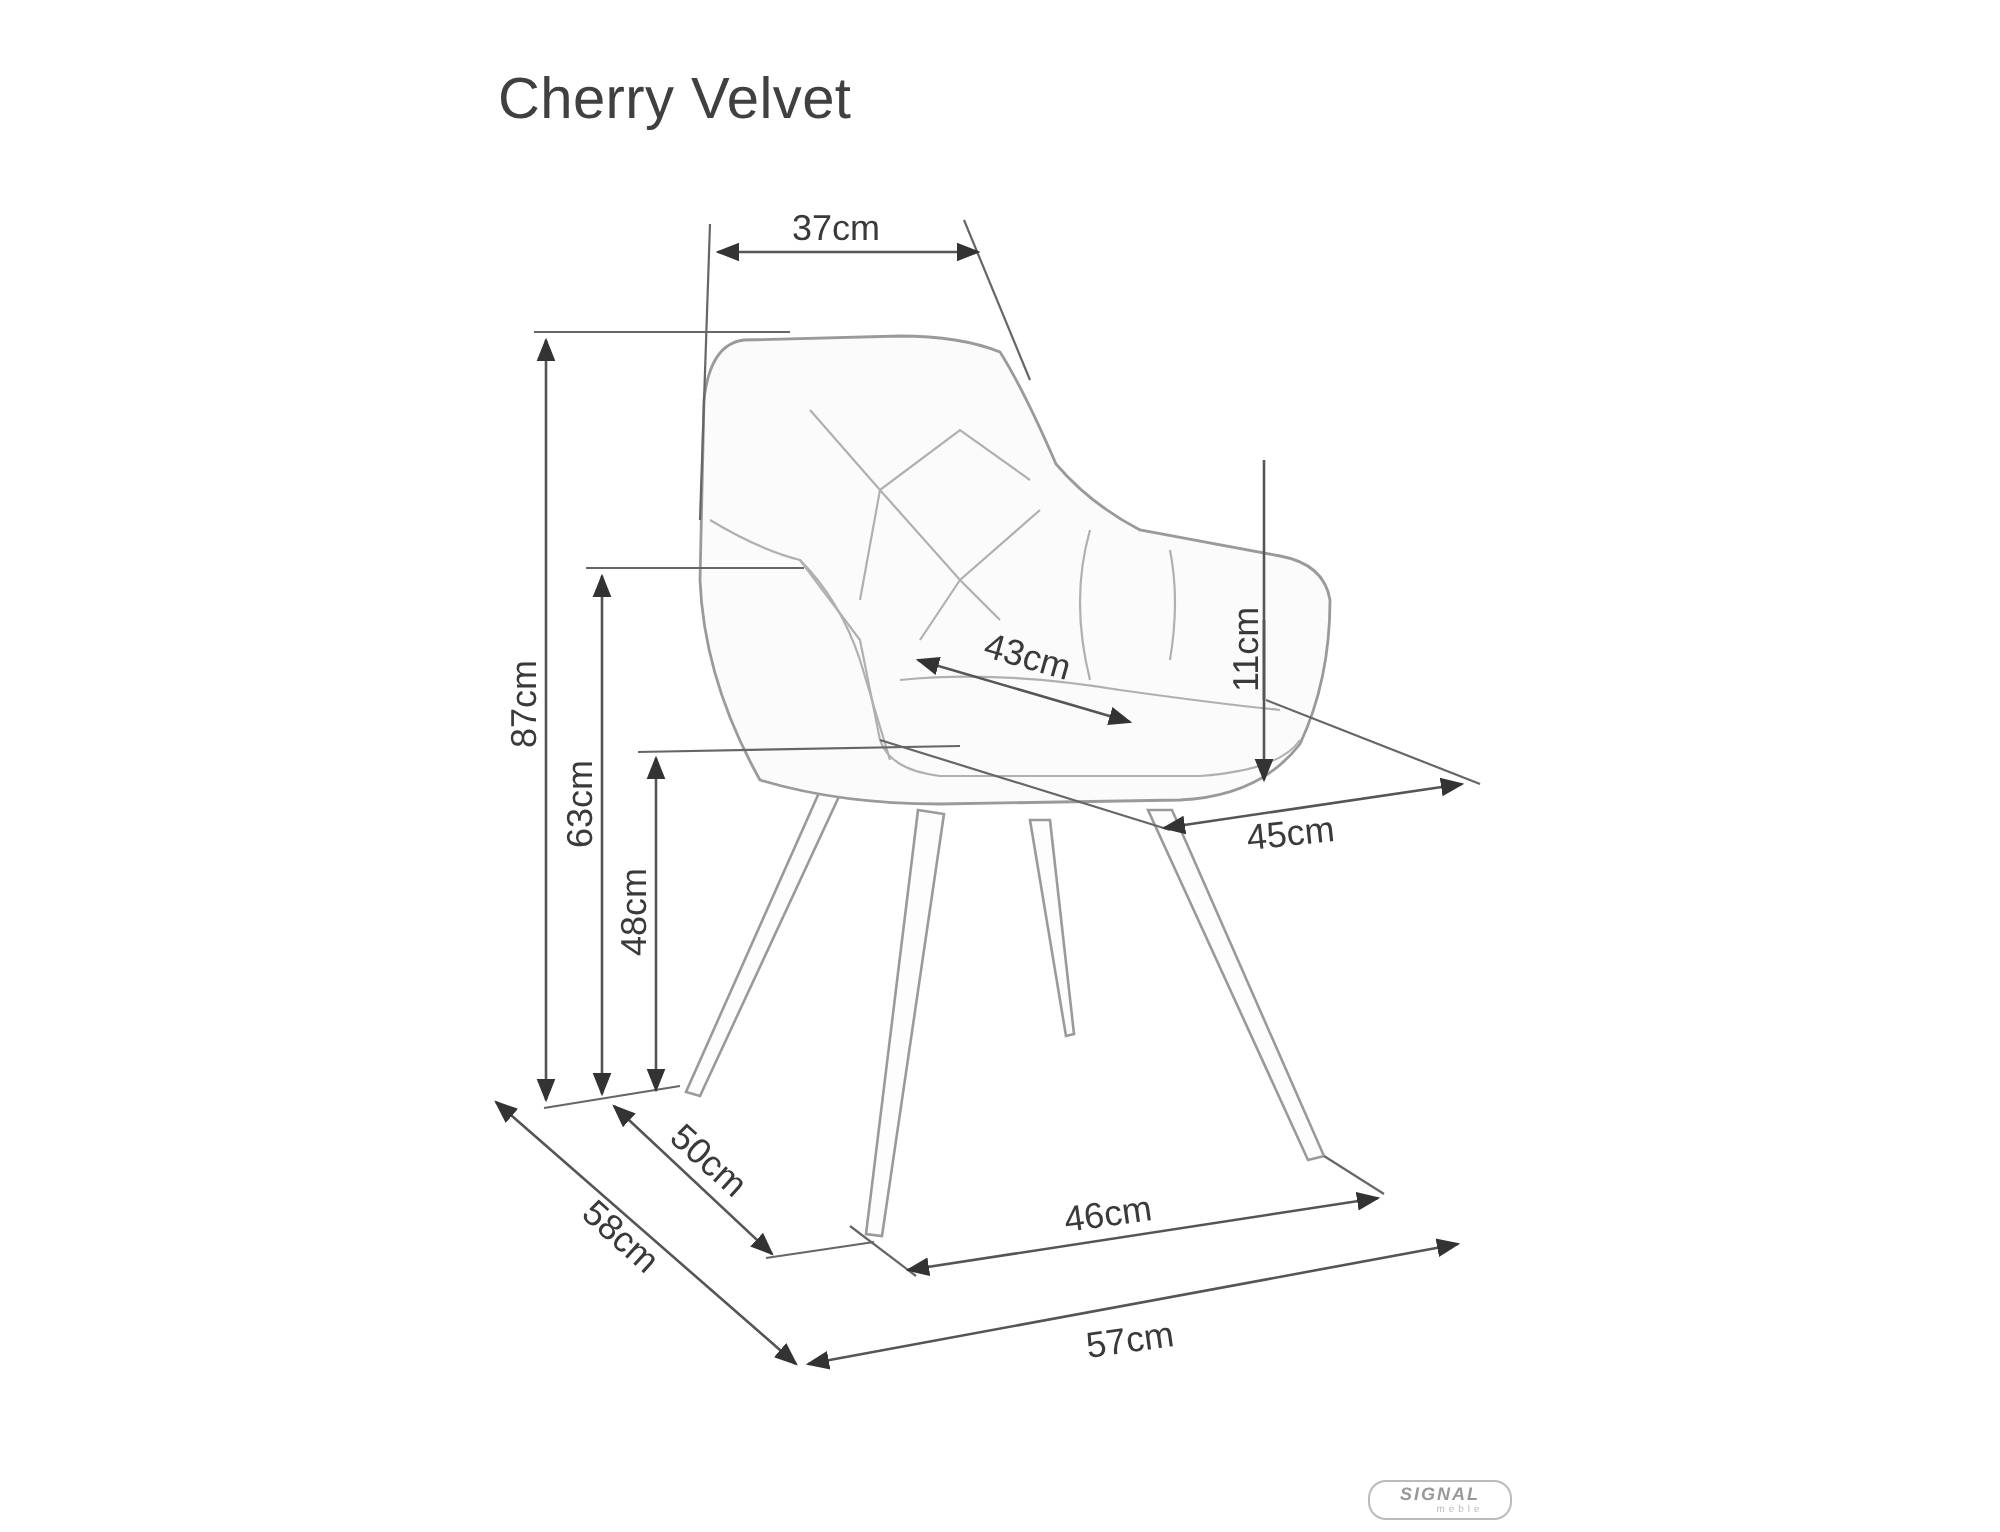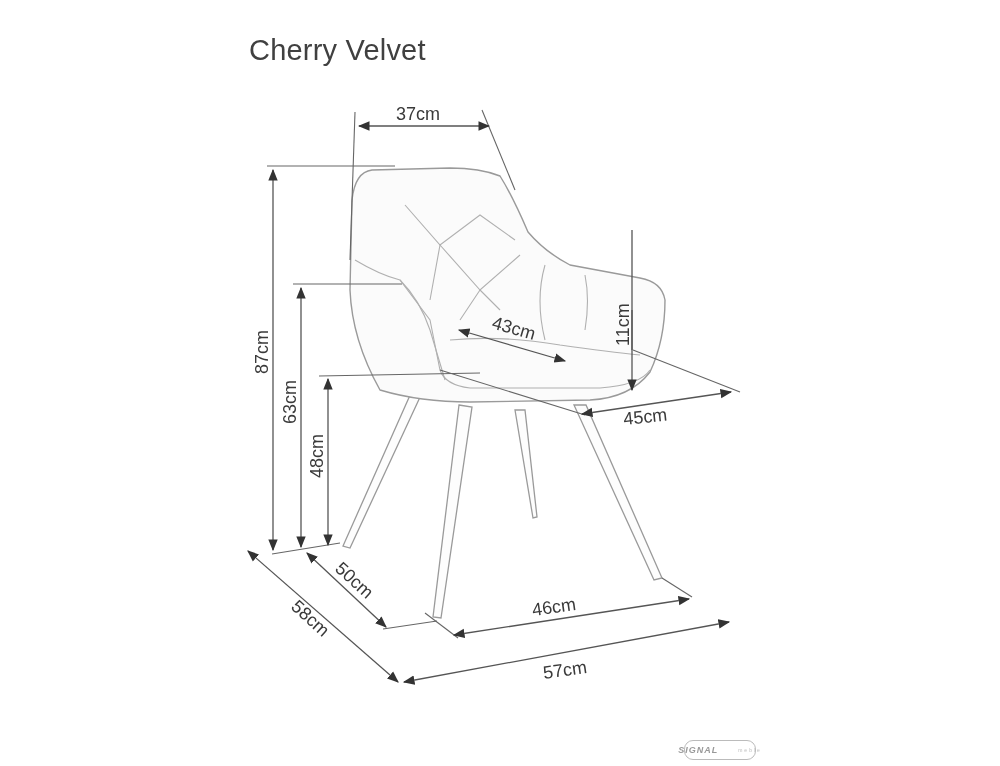--- a/index.html
+++ b/index.html
@@ -8,21 +8,21 @@
   .title { position: absolute; left: 249px; top: 2px; font-size: 29px; color: #404040;
            letter-spacing: 0.2px; margin-top: 32px; }
   svg { position: absolute; left: 0; top: 0; }
   .dim { stroke: #555; stroke-width: 1.3; fill: none; }
   .ext { stroke: #666; stroke-width: 1.1; fill: none; }
   .chair { stroke: #9a9a9a; stroke-width: 1.4; fill: #fbfbfb; }
   .chair-line { stroke: #b0b0b0; stroke-width: 1.1; fill: none; }
   .leg { stroke: #9a9a9a; stroke-width: 1.3; fill: #fdfdfd; }
   .lbl { font-family: "Liberation Sans", sans-serif; font-size: 18px; fill: #3a3a3a; }
   .logo { position: absolute; left: 684px; top: 740px; width: 70px; height: 18px;
-          border: 1.5px solid #bbb; border-radius: 9px; display: flex; flex-direction: row;
+          border: 1.5px solid #bbb; border-radius: 9px; display: flex; flex-direction: column;
           align-items: center; justify-content: center; }
   .logo-main { font-size: 9px; font-weight: bold; font-style: italic; color: #999; letter-spacing: 1px; line-height: 9px; }
   .logo-sub { font-size: 5px; color: #bbb; letter-spacing: 2px; line-height: 6px; margin-left: 20px; }
 </style>
 </head>
 <body>
 
 <div class="title">Cherry Velvet</div>
 
 <svg width="1000" height="766" viewBox="0 0 1000 766">

